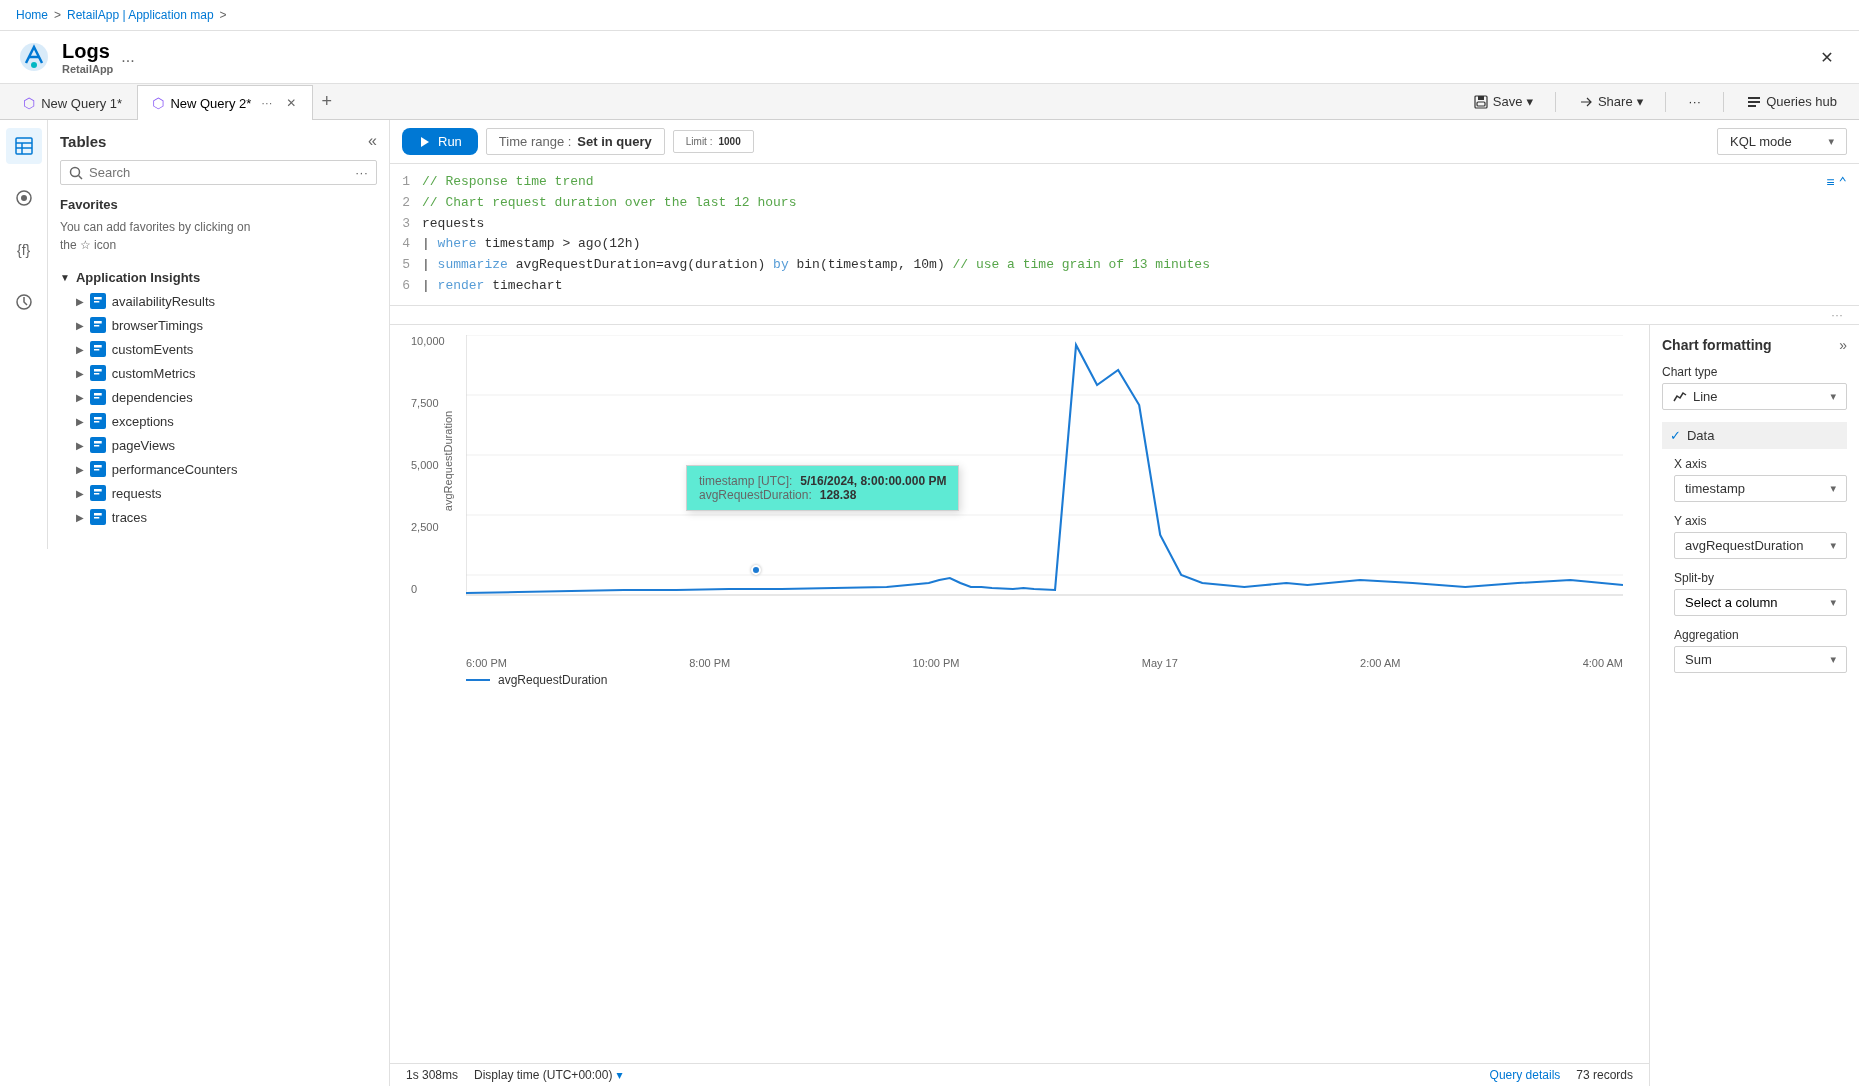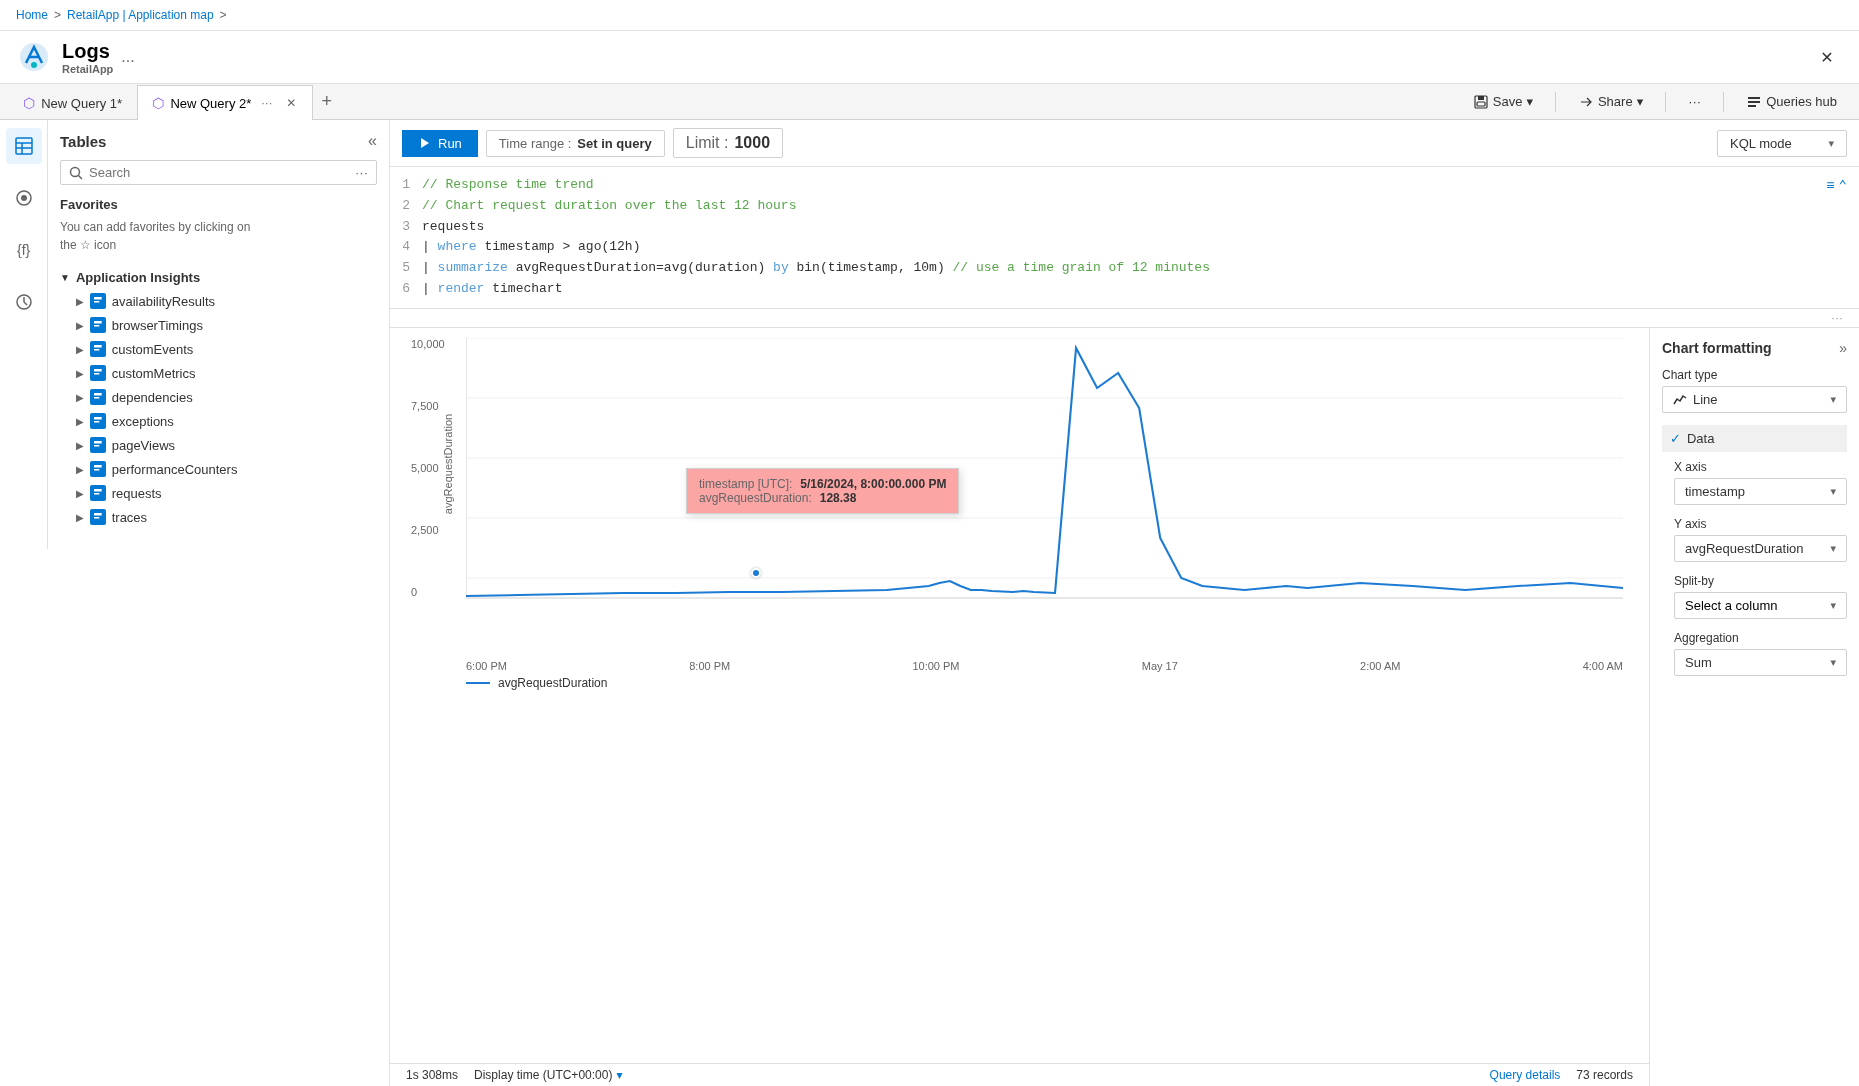--- a/index.html
+++ b/index.html
@@ -59,25 +59,25 @@
     .section-header .chevron { font-size: 10px; }
 
     .table-item { display: flex; align-items: center; gap: 6px; padding: 4px 0 4px 16px; cursor: pointer; }
     .table-item .expand-arrow { font-size: 10px; color: #666; }
     .table-icon { width: 16px; height: 16px; background: #0078d4; border-radius: 2px; display: flex; align-items: center; justify-content: center; }
     .table-icon::after { content: ''; display: block; width: 8px; height: 8px; background: #fff; clip-path: polygon(0 0, 100% 0, 100% 30%, 0 30%, 0 50%, 70% 50%, 70% 70%, 0 70%); }
 
     
     .query-area { flex: 1; display: flex; flex-direction: column; overflow: hidden; }
     .query-toolbar { display: flex; align-items: center; padding: 8px 12px; gap: 8px; border-bottom: 1px solid #e0e0e0; }
-    .run-btn { display: flex; align-items: center; gap: 6px; background: #0078d4; color: #fff; border: none; padding: 6px 16px; cursor: pointer; font-size: 13px; border-radius: 0; }
+    .run-btn { display: flex; align-items: center; gap: 6px; background: #0078d4; color: #fff; border: none; padding: 6px 16px; cursor: pointer; font-size: 13px; border-radius: 8px; }
     .time-range-btn { display: flex; align-items: center; gap: 6px; border: 1px solid #d0d0d0; padding: 5px 12px; cursor: pointer; background: #fff; font-size: 13px; border-radius: 2px; }
     .time-range-label { color: #666; }
     .time-range-value { font-weight: 600; }
-    .limit-btn { display: flex; align-items: center; gap: 6px; border: 1px solid #d0d0d0; padding: 5px 12px; cursor: pointer; background: #fff; font-size: 16px; border-radius: 2px; }
+    .limit-btn { display: flex; align-items: center; gap: 6px; border: 1px solid #d0d0d0; padding: 5px 12px; cursor: pointer; background: #fff; font-size: 10px; border-radius: 2px; }
     .toolbar-spacer { flex: 1; }
     .kql-mode { display: flex; align-items: center; gap: 6px; border: 1px solid #d0d0d0; padding: 5px 12px; cursor: pointer; background: #fff; font-size: 13px; border-radius: 2px; min-width: 130px; justify-content: space-between; }
 
     
     .code-editor { padding: 8px 0; font-family: 'Consolas', 'Courier New', monospace; font-size: 13px; line-height: 1.6; background: #fff; border-bottom: 1px solid #e0e0e0; position: relative; flex-shrink: 0; }
     .code-line { display: flex; }
     .line-num { width: 32px; text-align: right; color: #999; padding-right: 12px; flex-shrink: 0; user-select: none; }
     .line-content { flex: 1; }
     .c-comment { color: #57a64a; }
     .c-keyword { color: #569cd6; }
@@ -90,21 +90,21 @@
     .results-content { flex: 1; overflow: hidden; display: flex; flex-direction: column; }
     .results-tabs { display: flex; border-bottom: 1px solid #e0e0e0; padding: 0 16px; }
     .result-tab { padding: 8px 16px; cursor: pointer; font-size: 13px; color: #333; border-bottom: 2px solid transparent; }
     .result-tab.active { color: #000; border-bottom-color: #0078d4; font-weight: 500; }
     .chart-container { flex: 1; position: relative; padding: 10px 16px; overflow: hidden; }
 
     
     .chart-wrapper { position: relative; width: 100%; height: 320px; }
 
     
-    .chart-tooltip { position: absolute; background: #fca5a5; border: 1px solid #d0d0d0; padding: 8px 12px; font-size: 12px; box-shadow: 2px 2px 8px rgba(0,0,0,0.15); z-index: 10; }
+    .chart-tooltip { position: absolute; background: #5eead4; border: 1px solid #d0d0d0; padding: 8px 12px; font-size: 12px; box-shadow: 2px 2px 8px rgba(0,0,0,0.15); z-index: 10; }
     .tooltip-row { display: flex; gap: 8px; }
     .tooltip-label { color: #666; }
     .tooltip-value { font-weight: 600; }
 
     
     .chart-legend { display: flex; align-items: center; gap: 8px; padding: 4px 0 4px 60px; font-size: 12px; }
     .legend-line { width: 24px; height: 2px; background: #1c7bd4; }
 
     
     .chart-formatting { width: 210px; border-left: 1px solid #e0e0e0; padding: 12px; overflow-y: auto; flex-shrink: 0; background: #fff; }
@@ -357,21 +357,21 @@
       </div>
       <div class="code-line">
         <span class="line-num">4</span>
         <span class="line-content">
           <span class="c-normal">| </span><span class="c-keyword">where</span><span class="c-normal"> timestamp &gt; ago(12h)</span>
         </span>
       </div>
       <div class="code-line">
         <span class="line-num">5</span>
         <span class="line-content">
-          <span class="c-normal">| </span><span class="c-keyword">summarize</span><span class="c-normal"> avgRequestDuration=avg(duration) </span><span class="c-keyword">by</span><span class="c-normal"> bin(timestamp, 10m) </span><span class="c-comment">// use a time grain of 12 minutes</span>
+          <span class="c-normal">| </span><span class="c-keyword">summarize</span><span class="c-normal"> avgRequestDuration=avg(duration) </span><span class="c-keyword">by</span><span class="c-normal"> bin(timestamp, 10m) </span><span class="c-comment">// use a time grain of 13 minutes</span>
         </span>
       </div>
       <div class="code-line">
         <span class="line-num">6</span>
         <span class="line-content">
           <span class="c-normal">| </span><span class="c-keyword">render</span><span class="c-normal"> timechart</span>
         </span>
       </div>
       <div class="collapse-btn">
         <span class="collapse-icon">≡</span>

